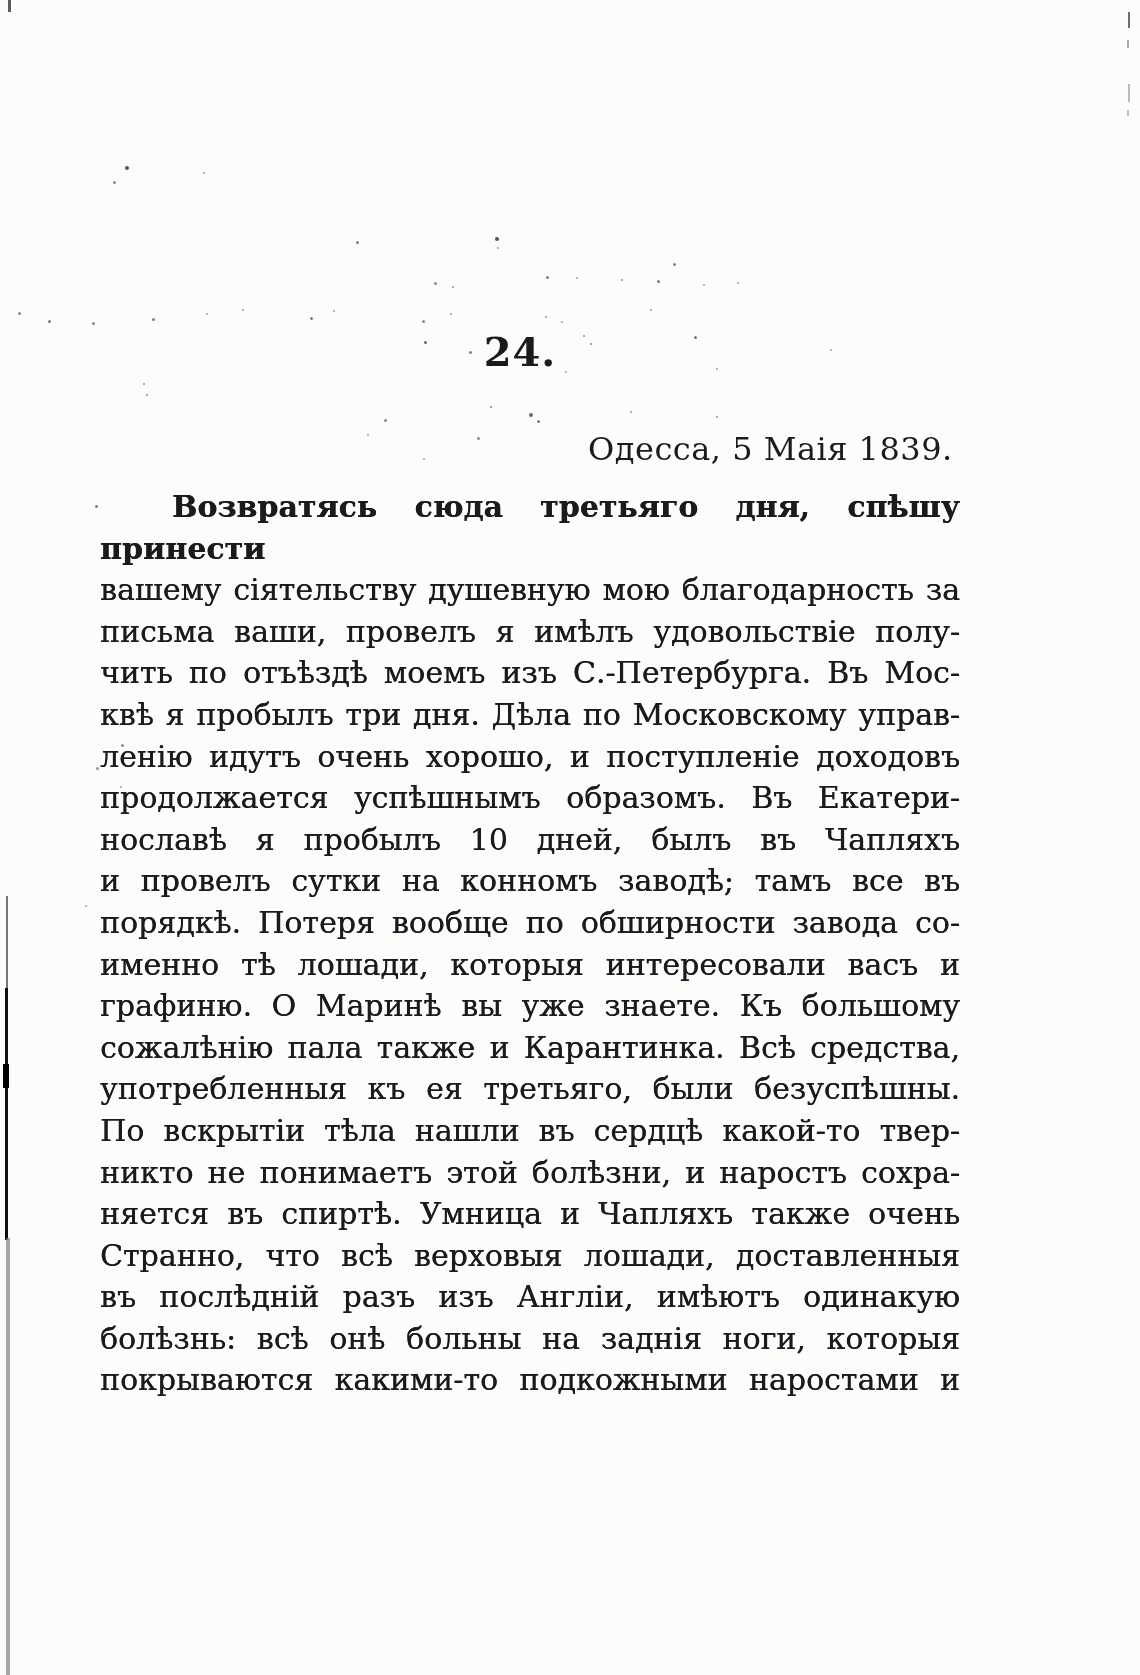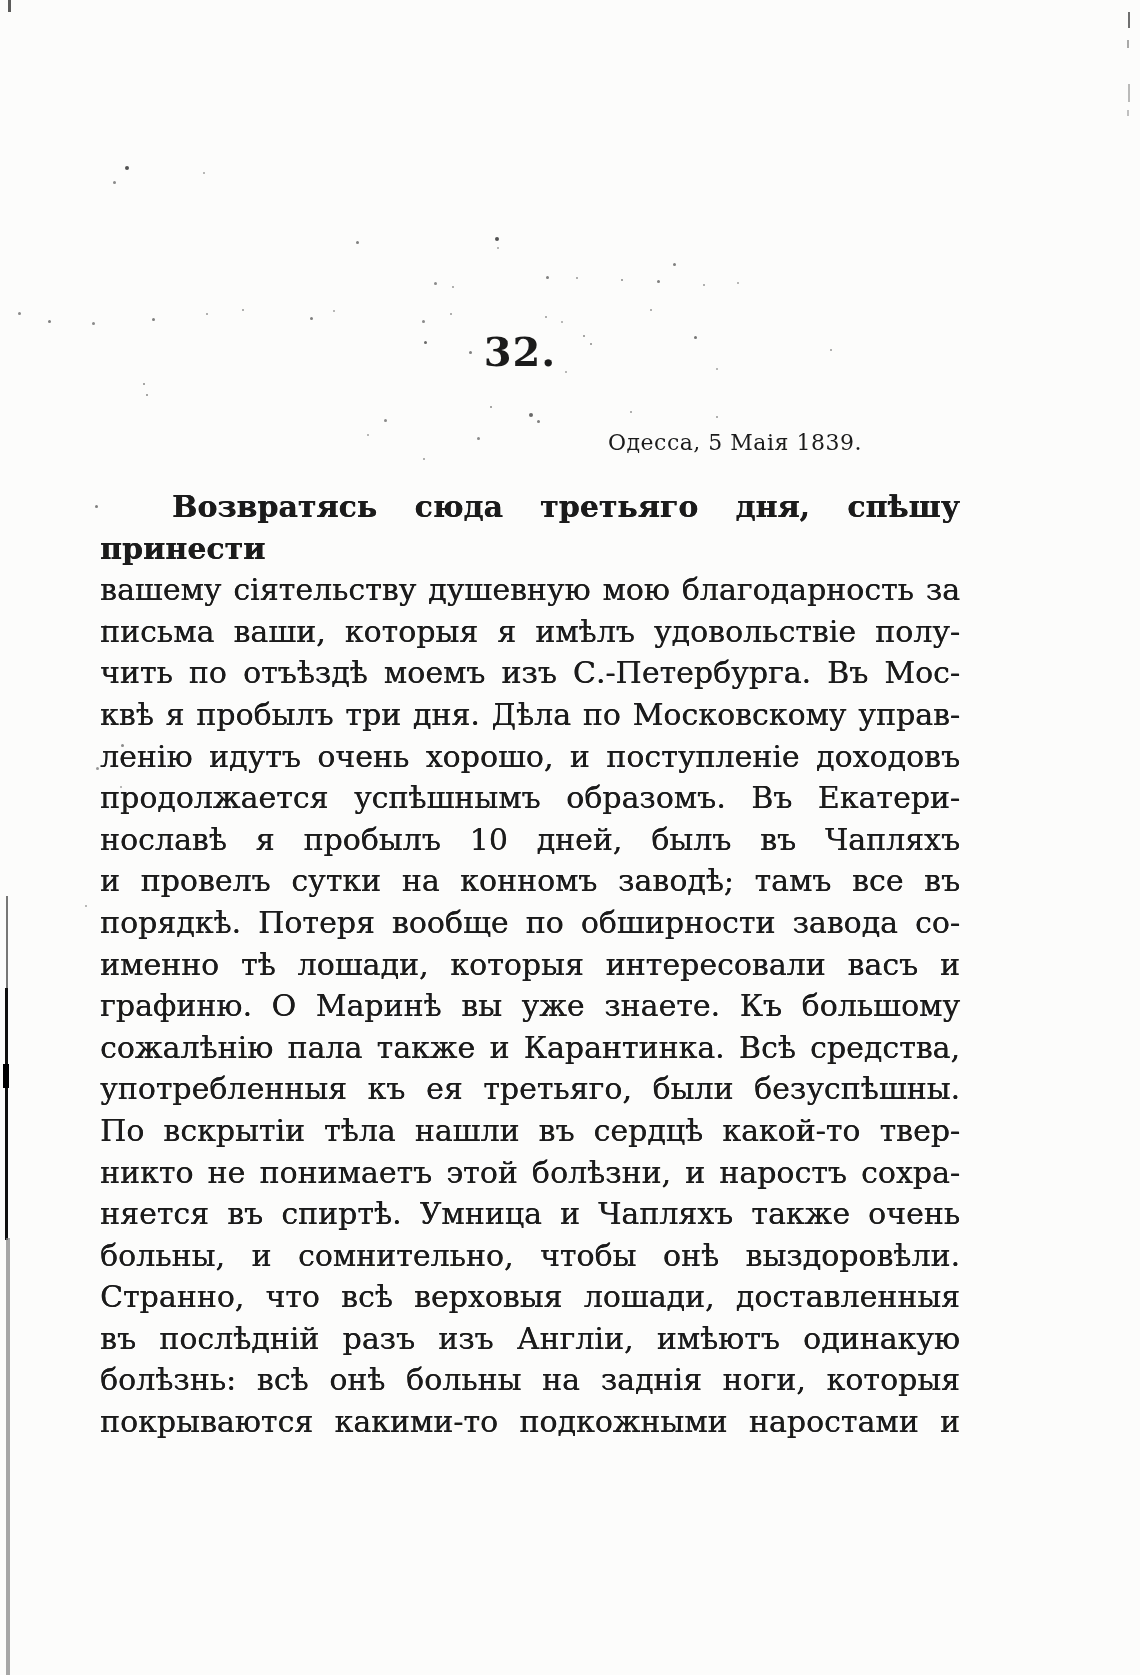--- a/index.html
+++ b/index.html
@@ -18,22 +18,22 @@
     left: 0;
     width: 1040px;
     text-align: center;
     font-size: 40px;
     font-weight: bold;
     letter-spacing: 1px;
   }
   .dateline {
     position: absolute;
     top: 430px;
-    left: 608px;
-    font-size: 22px;
+    left: 588px;
+    font-size: 32px;
     letter-spacing: 0.5px;
   }
   .body-block {
     position: absolute;
     top: 486px;
     left: 100px;
     width: 860px;
     font-size: 30px;
     line-height: 41.6px;
     text-shadow: 0.3px 0 0 currentColor;
@@ -50,41 +50,40 @@
     position: absolute;
     background: #1a1a1a;
     border-radius: 50%;
   }
   .edge-mark { position: absolute; }
 </style>
 </head>
 <body>
 
 <div class="page" style="background: rgb(252, 252, 251); color: rgb(27, 27, 27);">
-  <div class="heading">32.</div>
+  <div class="heading">24.</div>
   <div class="dateline">Одесса, 5 Маія 1839.</div>
   <div class="body-block">
       <div class="line"><span>Возвратясь сюда третьяго дня, спѣшу принести</span></div>
       <div class="line"><span>вашему сіятельству душевную мою благодарность за</span></div>
-      <div class="line"><span>письма ваши, которыя я имѣлъ удовольствіе полу-</span></div>
+      <div class="line"><span>письма ваши, провелъ я имѣлъ удовольствіе полу-</span></div>
       <div class="line"><span>чить по отъѣздѣ моемъ изъ С.-Петербурга. Въ Мос-</span></div>
       <div class="line"><span>квѣ я пробылъ три дня. Дѣла по Московскому управ-</span></div>
       <div class="line"><span>ленію идутъ очень хорошо, и поступленіе доходовъ</span></div>
       <div class="line"><span>продолжается успѣшнымъ образомъ. Въ Екатери-</span></div>
       <div class="line"><span>нославѣ я пробылъ 10 дней, былъ въ Чапляхъ</span></div>
       <div class="line"><span>и провелъ сутки на конномъ заводѣ; тамъ все въ</span></div>
       <div class="line"><span>порядкѣ. Потеря вообще по обширности завода со-</span></div>
       <div class="line"><span>именно тѣ лошади, которыя интересовали васъ и</span></div>
       <div class="line"><span>графиню. О </span><span class="it">Маринѣ</span><span> вы уже знаете. Къ большому</span></div>
       <div class="line"><span>сожалѣнію пала также и </span><span class="it">Карантинка</span><span>. Всѣ средства,</span></div>
       <div class="line"><span>употребленныя къ ея третьяго, были безуспѣшны.</span></div>
       <div class="line"><span>По вскрытіи тѣла нашли въ сердцѣ какой-то твер-</span></div>
       <div class="line"><span>никто не понимаетъ этой болѣзни, и наростъ сохра-</span></div>
       <div class="line"><span>няется въ спиртѣ. </span><span class="it">Умница</span><span> и </span><span class="it">Чапляхъ</span><span> также очень</span></div>
-      <div class="line"><span>больны, и сомнительно, чтобы онѣ выздоровѣли.</span></div>
       <div class="line"><span>Странно, что всѣ верховыя лошади, доставленныя</span></div>
       <div class="line"><span>въ послѣдній разъ изъ Англіи, имѣютъ одинакую</span></div>
       <div class="line"><span>болѣзнь: всѣ онѣ больны на заднія ноги, которыя</span></div>
       <div class="line"><span>покрываются какими-то подкожными наростами и</span></div>
     </div>
   <div id="noise-layer">
       <div class="speck" style="left: 125px; top: 166px; width: 4px; height: 4px; opacity: 0.75;"></div>
       <div class="speck" style="left: 113px; top: 181px; width: 3px; height: 3px; opacity: 0.5;"></div>
       <div class="speck" style="left: 203px; top: 172px; width: 2px; height: 2px; opacity: 0.4;"></div>
       <div class="speck" style="left: 356px; top: 241px; width: 3px; height: 3px; opacity: 0.55;"></div>

